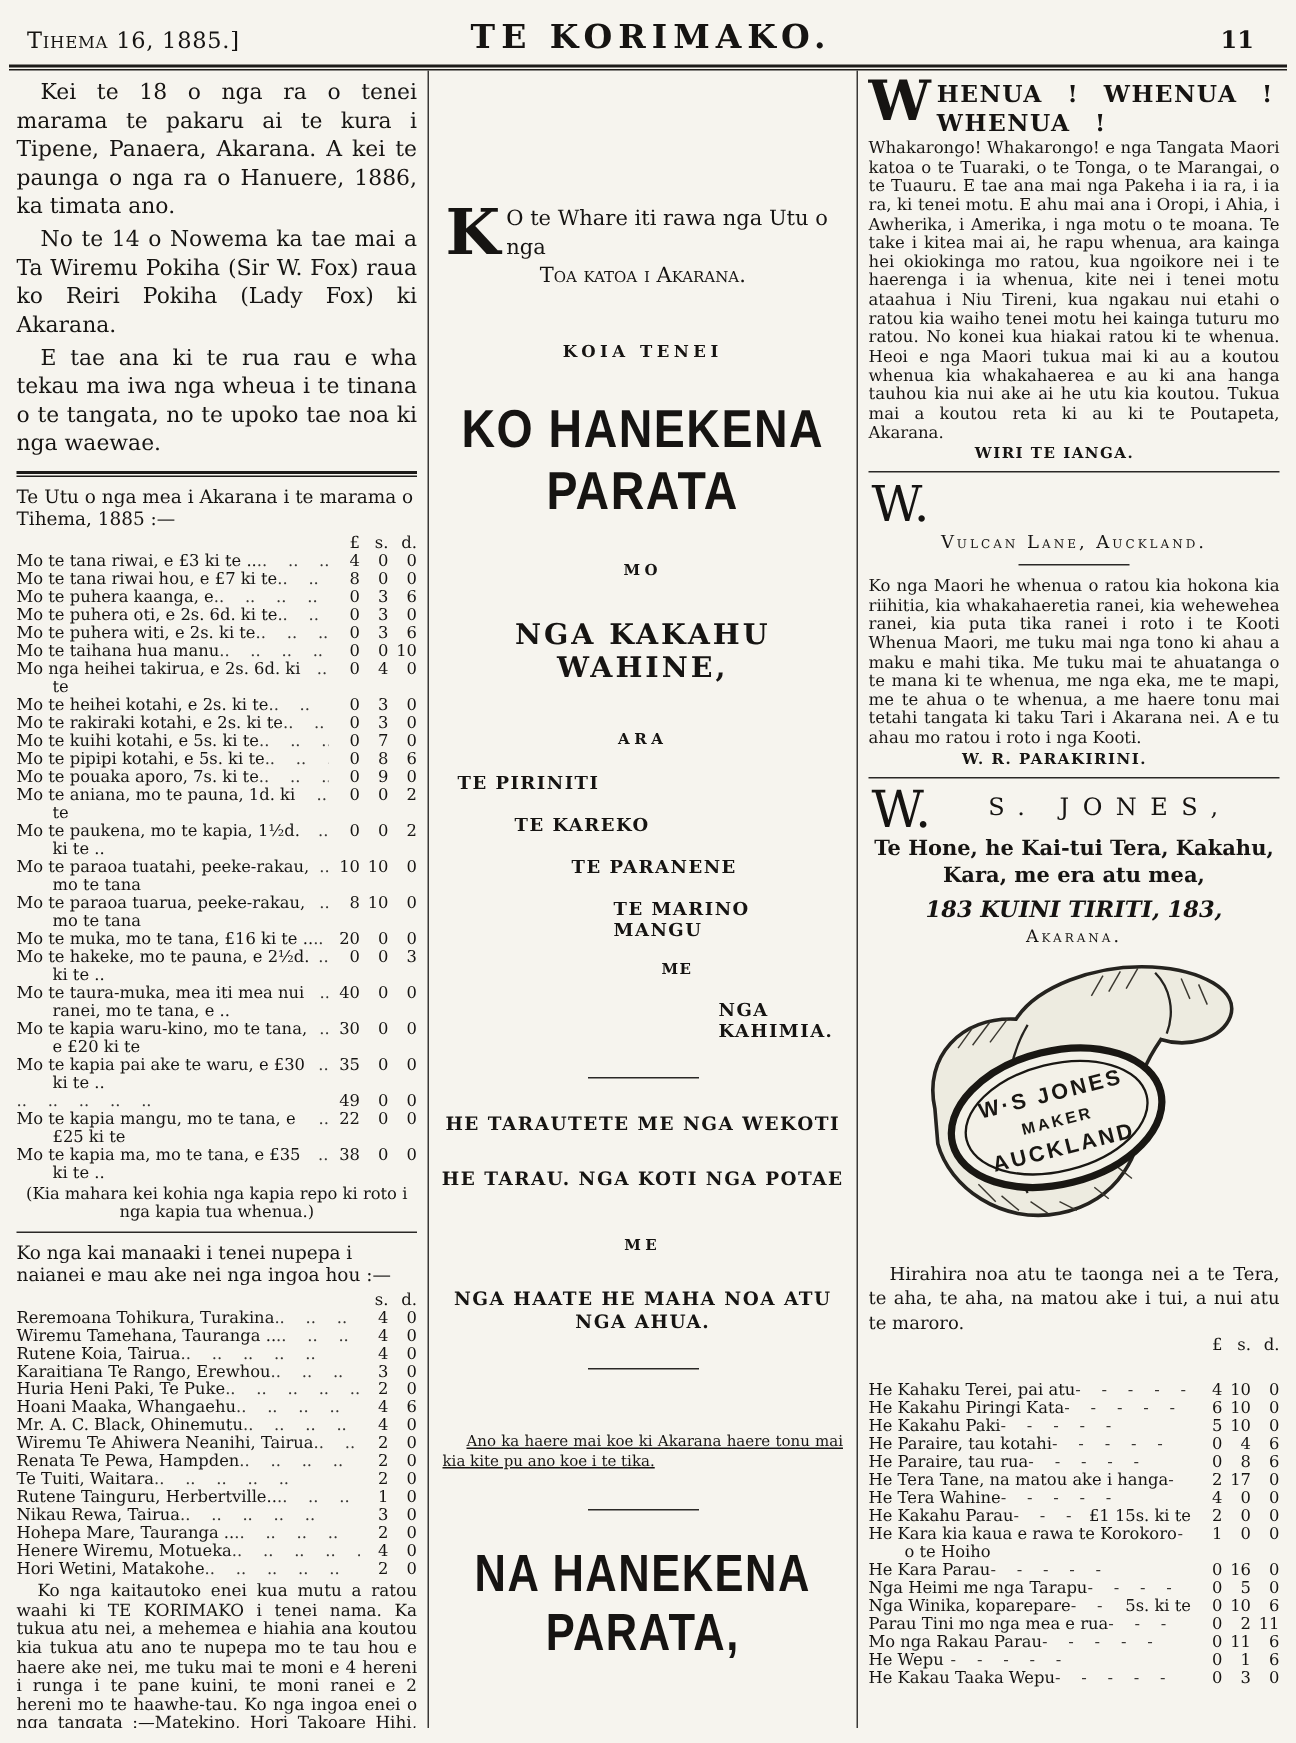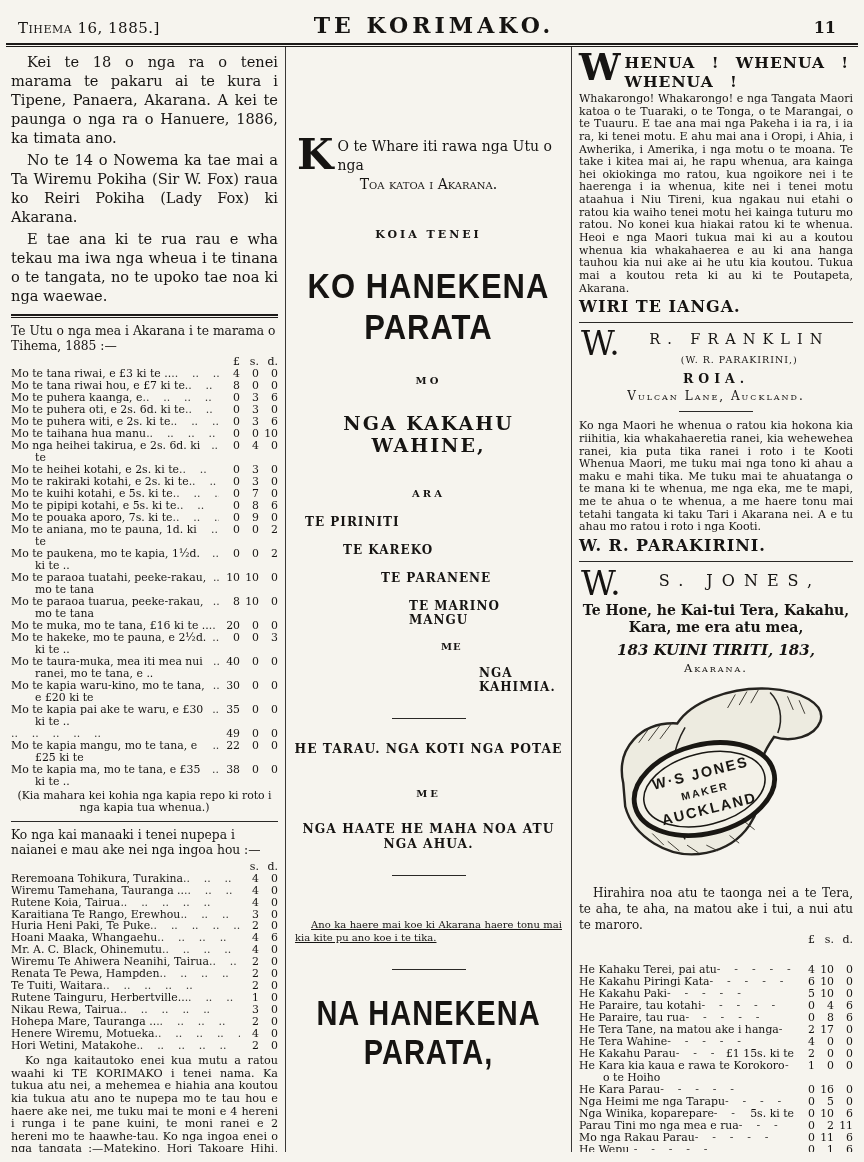--- a/index.html
+++ b/index.html
@@ -59,21 +59,21 @@
   .adline{ font-size:12.3px; letter-spacing:1px; font-weight:bold; margin-top:22px; }
   .visit{ font-size:10px; line-height:1.35; text-align:justify; text-indent:16px; margin-top:42px; padding:0 2px;text-decoration:underline; }
   .owner{ font-family:"Liberation Sans","DejaVu Sans",sans-serif; font-weight:bold;
           font-size:29px; letter-spacing:1px; margin-top:30px; transform:scaleY(1.2); }
   .mid-rule{ margin-top:24px; }
 
   
   .wh-head{ font-size:15.5px; font-weight:bold; letter-spacing:1px; word-spacing:10px; }
   .dcW{ float:left; font-size:37px; line-height:.8; padding-right:3px; }
   .rc-body{ font-size:11px; line-height:1.15; text-align:justify; margin-top:2px; }
-  .sig{ font-size:16px; font-weight:bold; letter-spacing:1px; text-align:left; padding-right:26px; margin:2px 0 4px 0; }
+  .sig{ font-size:10px; font-weight:bold; letter-spacing:1px; text-align:center; padding-right:26px; margin:2px 0 4px 0; }
   .fr-head{ display:flex; align-items:flex-start; margin-top:2px; }
   .fr-head .dcW2{ font-size:33px; line-height:.9; padding:0 6px 0 2px; }
   .fr-stack{ flex:1; text-align:center; }
   .fr-name{ font-size:14.5px; letter-spacing:7px; }
   .fr-paren{ font-size:9.5px; letter-spacing:1px; }
   .fr-roia{ text-align:center; font-size:12.5px; letter-spacing:5px; font-weight:bold; margin-top:4px; }
   .fr-addr{ text-align:center; font-variant:small-caps; font-size:12px; letter-spacing:2px; margin-top:3px; }
   .jo-head{ display:flex; align-items:flex-start; margin-top:2px; }
   .jo-head .dcW2{ font-size:34px; line-height:.9; padding:0 6px 0 2px; }
   .jo-name{ flex:1; text-align:center; font-size:16px; letter-spacing:9px; padding-top:3px; }
@@ -447,20 +447,21 @@
       <div class="minor">ARA</div>
       <div class="stair">
         <div class="st0">TE PIRINITI</div>
         <div class="st1">TE KAREKO</div>
         <div class="st2">TE PARANENE</div>
         <div class="st3">TE MARINO MANGU</div>
         <div class="st4">ME</div>
         <div class="st5">NGA KAHIMIA.</div>
       </div>
       <div class="rule-short mid-rule"></div>
+      <div class="adline">HE TARAUTETE ME NGA WEKOTI</div>
       <div class="adline">HE TARAU. NGA KOTI NGA POTAE</div>
       <div class="minor">ME</div>
       <div class="adline">NGA HAATE HE MAHA NOA ATU NGA AHUA.</div>
       <div class="rule-short mid-rule"></div>
       <p class="visit">Ano ka haere mai koe ki Akarana haere tonu mai kia kite pu ano koe i te tika.</p>
       <div class="rule-short mid-rule"></div>
       <div class="owner">NA HANEKENA PARATA,</div>
 
     </section>
 
@@ -468,26 +469,21 @@
       <div class="wh-head">
         <span class="dcW">W</span><span>HENUA !  WHENUA !  WHENUA !</span>
       </div>
       <p class="rc-body">Whakarongo!  Whakarongo!  e nga Tangata Maori katoa o te Tuaraki, o te Tonga, o te Marangai, o te Tuauru.  E tae ana mai nga Pakeha i ia ra, i ia ra, ki tenei motu.  E ahu mai ana i Oropi, i Ahia, i Awherika, i Amerika, i nga motu o te moana.  Te take i kitea mai ai, he rapu whenua, ara kainga hei okiokinga mo ratou, kua ngoikore nei i te haerenga i ia whenua, kite nei i tenei motu ataahua i Niu Tireni, kua ngakau nui etahi o ratou kia waiho tenei motu hei kainga tuturu mo ratou.  No konei kua hiakai ratou ki te whenua.  Heoi e nga Maori tukua mai ki au a koutou whenua kia whakahaerea e au ki ana hanga tauhou kia nui ake ai he utu kia koutou.  Tukua mai a koutou reta ki au ki te Poutapeta, Akarana.</p>
       <div class="sig">WIRI TE IANGA.</div>
 
       <div class="rule"></div>
 
       <div class="fr-head">
         <span class="dcW2">W.</span>
-        <span class="fr-stack">
-          <span class="fr-name">R. FRANKLIN</span><br>
-          <span class="fr-paren">(W. R. PARAKIRINI,)</span>
-        </span>
-      </div>
-      <div class="fr-roia">ROIA.</div>
+      </div>
       <div class="fr-addr">Vulcan Lane, Auckland.</div>
       <div class="rule-short"></div>
       <p class="rc-body ind">Ko nga Maori he whenua o ratou kia hokona kia riihitia, kia whakahaeretia ranei, kia wehewehea ranei, kia puta tika ranei i roto i te Kooti Whenua Maori, me tuku mai nga tono ki ahau a maku e mahi tika.  Me tuku mai te ahuatanga o te mana ki te whenua, me nga eka, me te mapi, me te ahua o te whenua, a me haere tonu mai tetahi tangata ki taku Tari i Akarana nei.  A e tu ahau mo ratou i roto i nga Kooti.</p>
       <div class="sig">W. R. PARAKIRINI.</div>
 
       <div class="rule"></div>
 
       <div class="jo-head">
         <span class="dcW2">W.</span>
         <span class="jo-name">S. JONES,</span>

